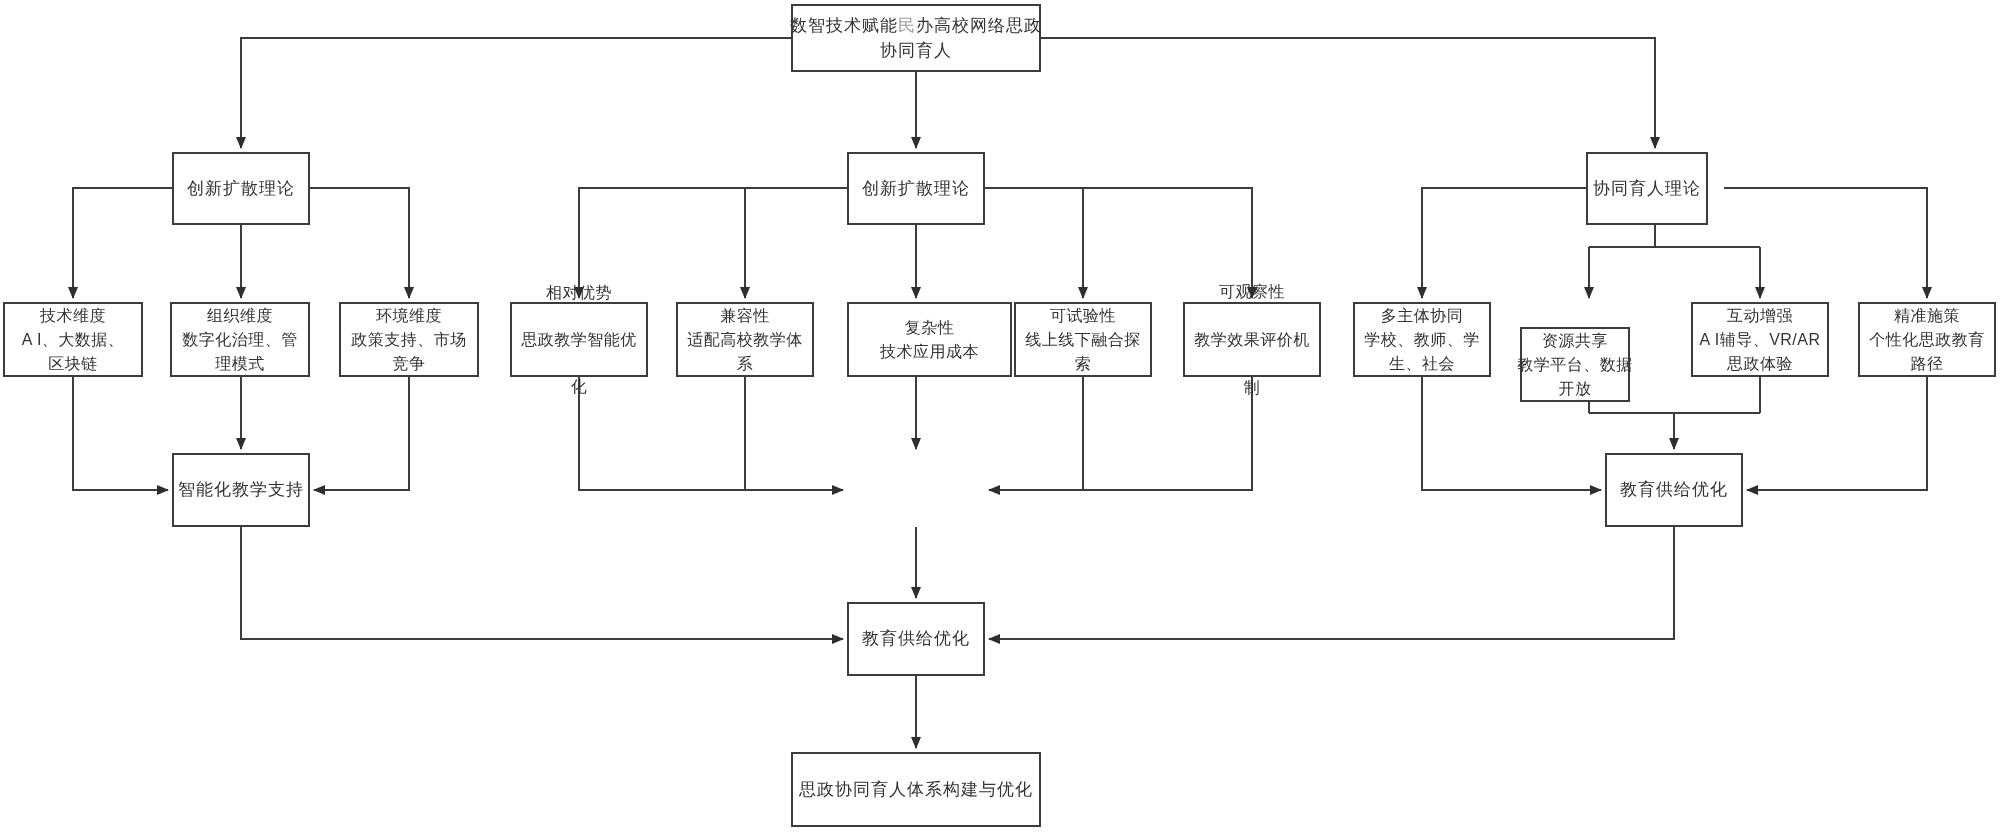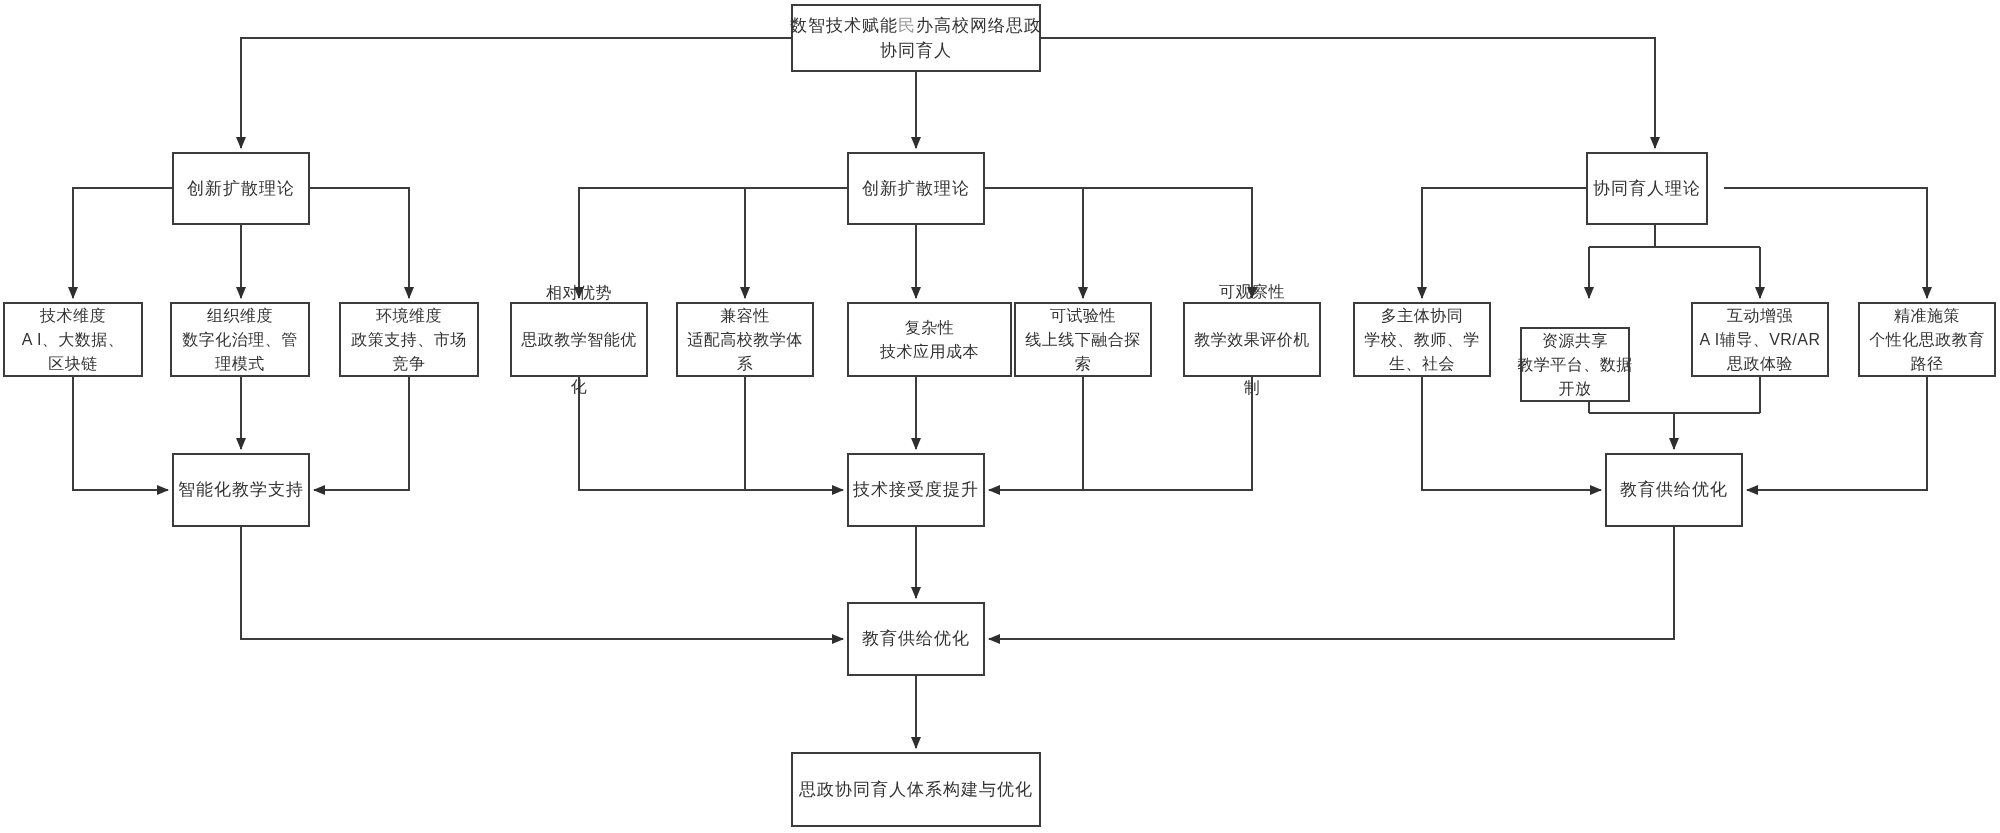--- a/index.html
+++ b/index.html
@@ -178,23 +178,20 @@
   </div>
   <div class="node small" style="left:1858px;top:302px;width:138px;height:75px;">
     <div class="ln">精准施策</div>
     <div class="ln">个性化思政教育</div>
     <div class="ln">路径</div>
   </div>
 
   <div class="node" style="left:172px;top:453px;width:138px;height:74px;">
     <div class="ln">智能化教学支持</div>
   </div>
-  <div class="node" style="left:847px;top:453px;width:138px;height:74px;">
-    <div class="ln">技术接受度提升</div>
-  </div>
   <div class="node" style="left:1605px;top:453px;width:138px;height:74px;">
     <div class="ln">教育供给优化</div>
   </div>
 
   <div class="node" style="left:847px;top:602px;width:138px;height:74px;">
     <div class="ln">教育供给优化</div>
   </div>
 
   <div class="node" style="left:791px;top:752px;width:250px;height:75px;">
     <div class="ln">思政协同育人体系构建与优化</div>

